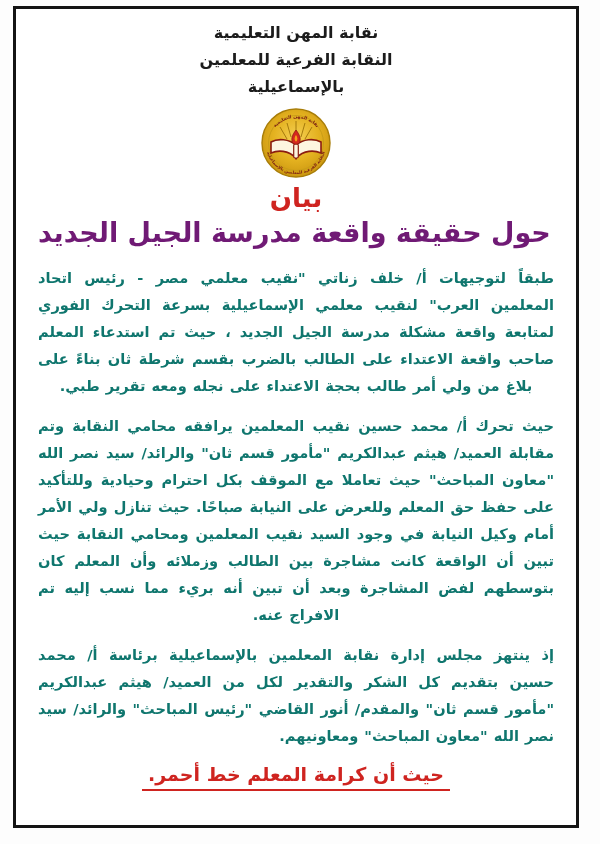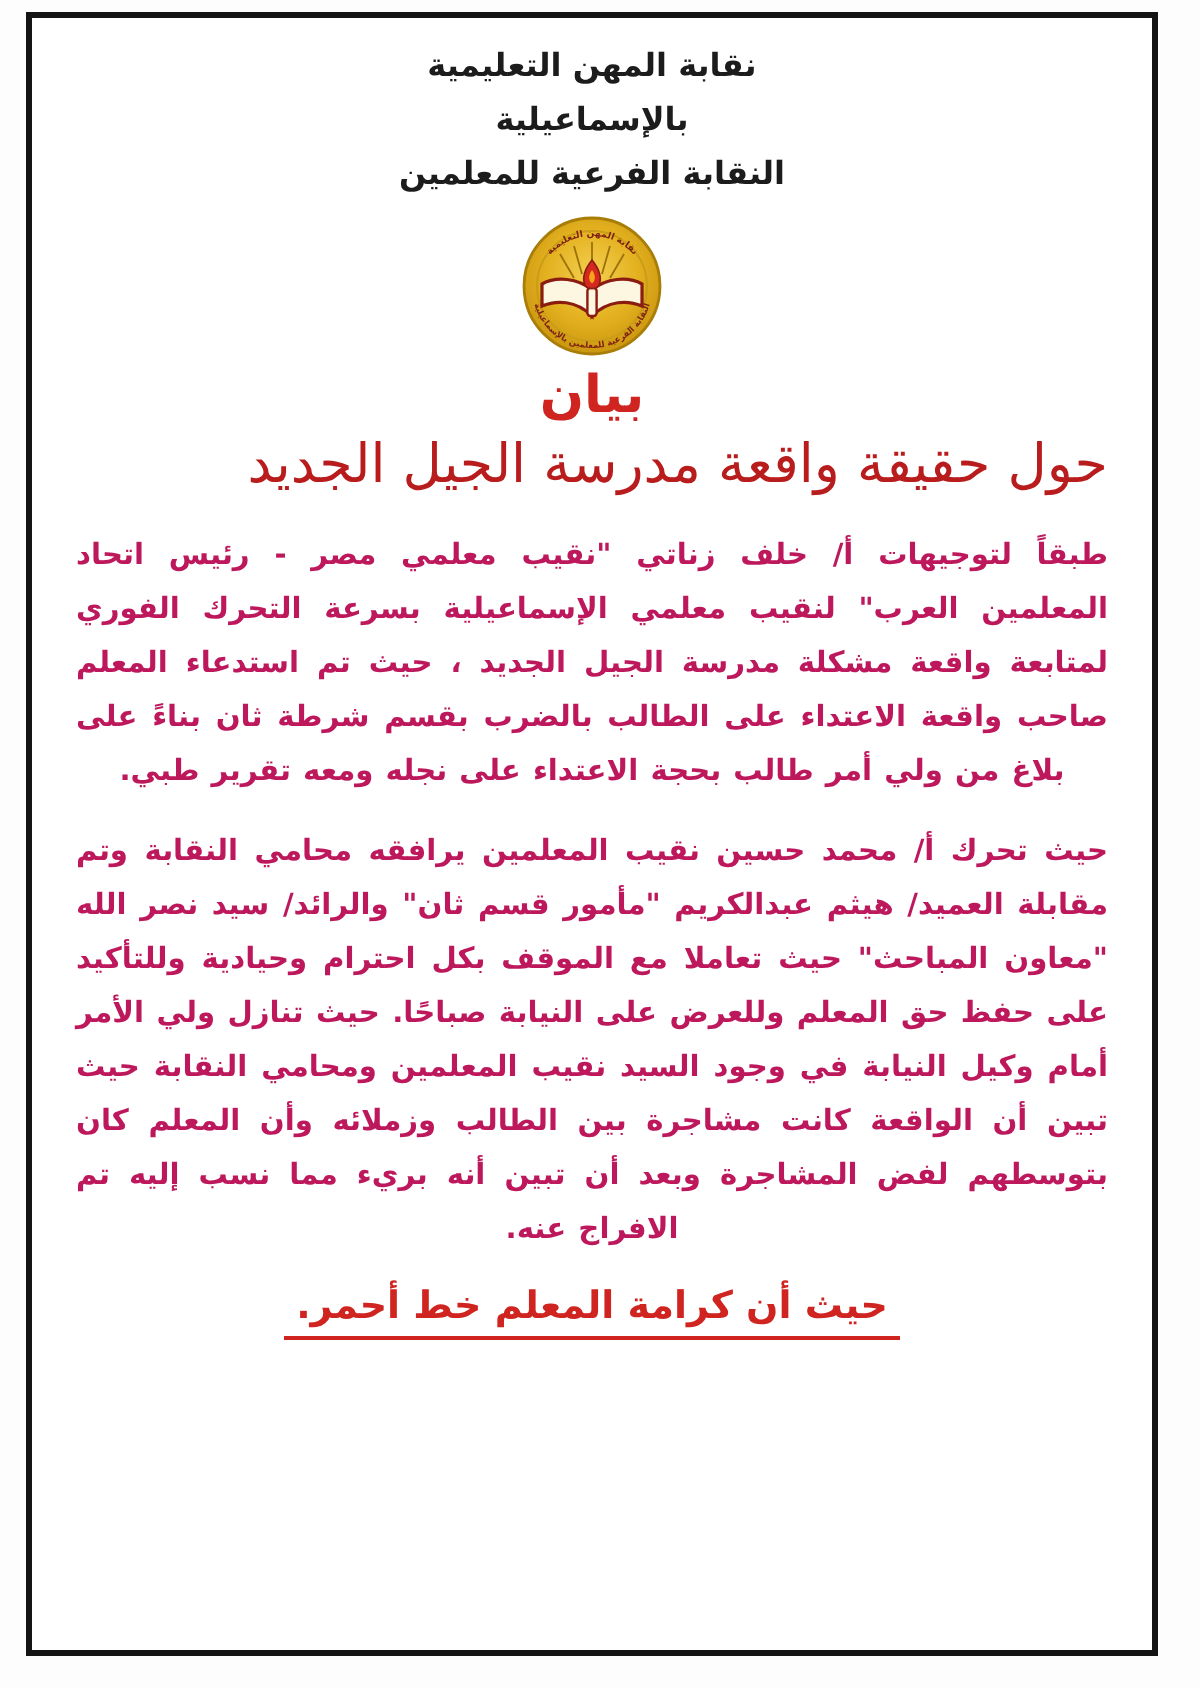--- a/index.html
+++ b/index.html
@@ -46,31 +46,31 @@
   
   .statement-label {
     text-align: center;
     color: #cf2420;
     font-weight: bold;
     font-size: 26px;
     margin-top: 6px;
     line-height: 24px;
   }
   .statement-title {
-    text-align: right;
-    color: #b91c1c;
-    font-weight: normal;
+    text-align: left;
+    color: #701a75;
+    font-weight: bold;
     font-size: 27px;
     margin: 6px 0 0 0;
     line-height: 34px;
   }
   
   .body-text {
     margin-top: 14px;
-    color: #be185d;
+    color: #0f766e;
     font-weight: bold;
     font-size: 14.6px;
     line-height: 27px;
   }
   .body-text p {
     margin: 0 0 13px 0;
     text-align: justify;
     text-align-last: center;
     word-spacing: 1px;
   }
@@ -88,22 +88,22 @@
   }
 </style>
 </head>
 <body>
 
 <div class="canvas">
   <div class="page">
 
     <div class="org-header">
       <div>نقابة المهن التعليمية</div>
+      <div>النقابة الفرعية للمعلمين</div>
       <div>بالإسماعيلية</div>
-      <div>النقابة الفرعية للمعلمين</div>
     </div>
 
     <div class="logo-wrap">
       <svg width="76" height="74" viewBox="0 0 76 74" aria-hidden="true">
         <defs>
           <path id="arcTop" d="M 10,40 A 28,28 0 0 1 66,40"></path>
           <path id="arcBottom" d="M 8,38 A 30,30 0 0 0 68,38"></path>
           <radialGradient id="gold" cx="50%" cy="42%" r="60%">
             <stop offset="0%" stop-color="#f4cf52"></stop>
             <stop offset="55%" stop-color="#e4b220"></stop>
@@ -140,20 +140,21 @@
         </text>
       </svg>
     </div>
 
     <div class="statement-label">بيان</div>
     <h1 class="statement-title">حول حقيقة واقعة مدرسة الجيل الجديد</h1>
 
     <div class="body-text" id="paragraphs">
         <p>طبقاً لتوجيهات أ/ خلف زناتي "نقيب معلمي مصر - رئيس اتحاد المعلمين العرب" لنقيب معلمي الإسماعيلية بسرعة التحرك الفوري لمتابعة واقعة مشكلة مدرسة الجيل الجديد ، حيث تم استدعاء المعلم صاحب واقعة الاعتداء على الطالب بالضرب بقسم شرطة ثان بناءً على بلاغ من ولي أمر طالب بحجة الاعتداء على نجله ومعه تقرير طبي.</p>
         <p>حيث تحرك أ/ محمد حسين نقيب المعلمين يرافقه محامي النقابة وتم مقابلة العميد/ هيثم عبدالكريم "مأمور قسم ثان" والرائد/ سيد نصر الله "معاون المباحث" حيث تعاملا مع الموقف بكل احترام وحيادية وللتأكيد على حفظ حق المعلم وللعرض على النيابة صباحًا. حيث تنازل ولي الأمر أمام وكيل النيابة في وجود السيد نقيب المعلمين ومحامي النقابة حيث تبين أن الواقعة كانت مشاجرة بين الطالب وزملائه وأن المعلم كان بتوسطهم لفض المشاجرة وبعد أن تبين أنه بريء مما نسب إليه تم الافراج عنه.</p>
+        <p>إذ ينتهز مجلس إدارة نقابة المعلمين بالإسماعيلية برئاسة أ/ محمد حسين بتقديم كل الشكر والتقدير لكل من العميد/ هيثم عبدالكريم "مأمور قسم ثان" والمقدم/ أنور القاضي "رئيس المباحث" والرائد/ سيد نصر الله "معاون المباحث" ومعاونيهم.</p>
       </div>
 
     <div class="red-slogan-row">
       <span class="red-slogan">حيث أن كرامة المعلم خط أحمر.</span>
     </div>
 
   </div>
 </div>
 
 </body></html>

